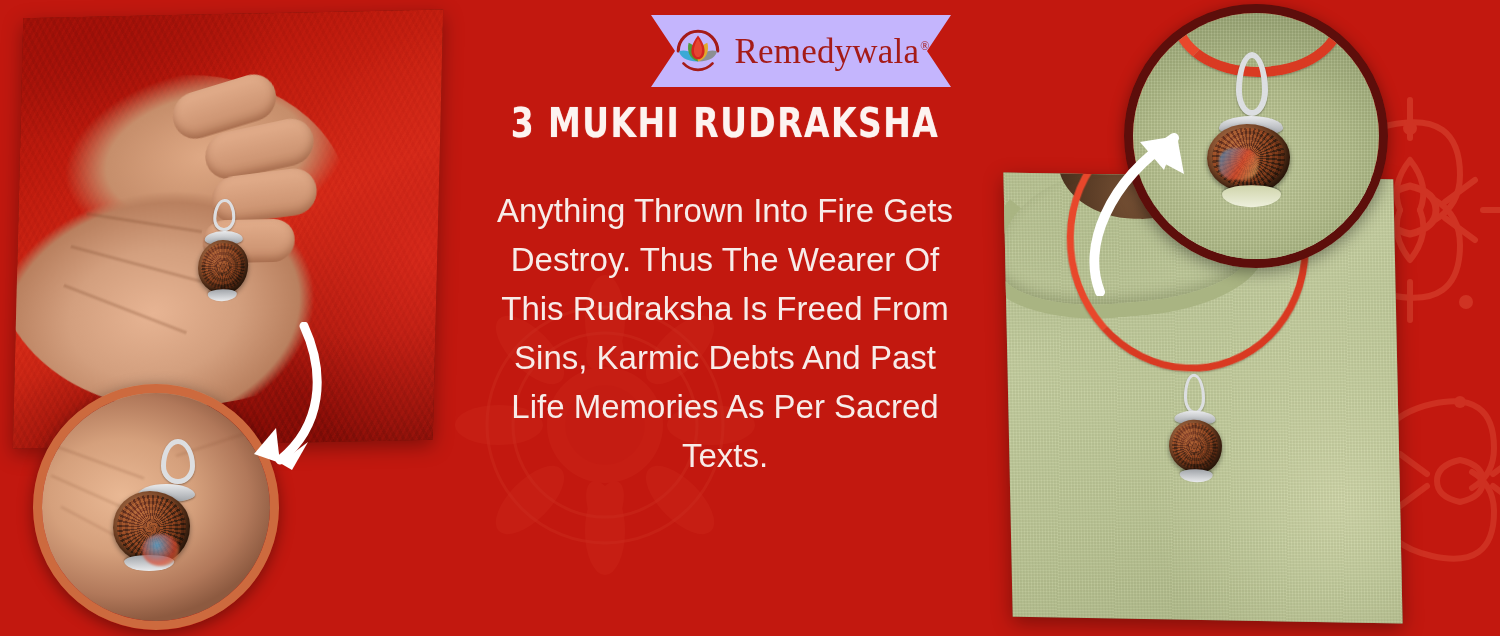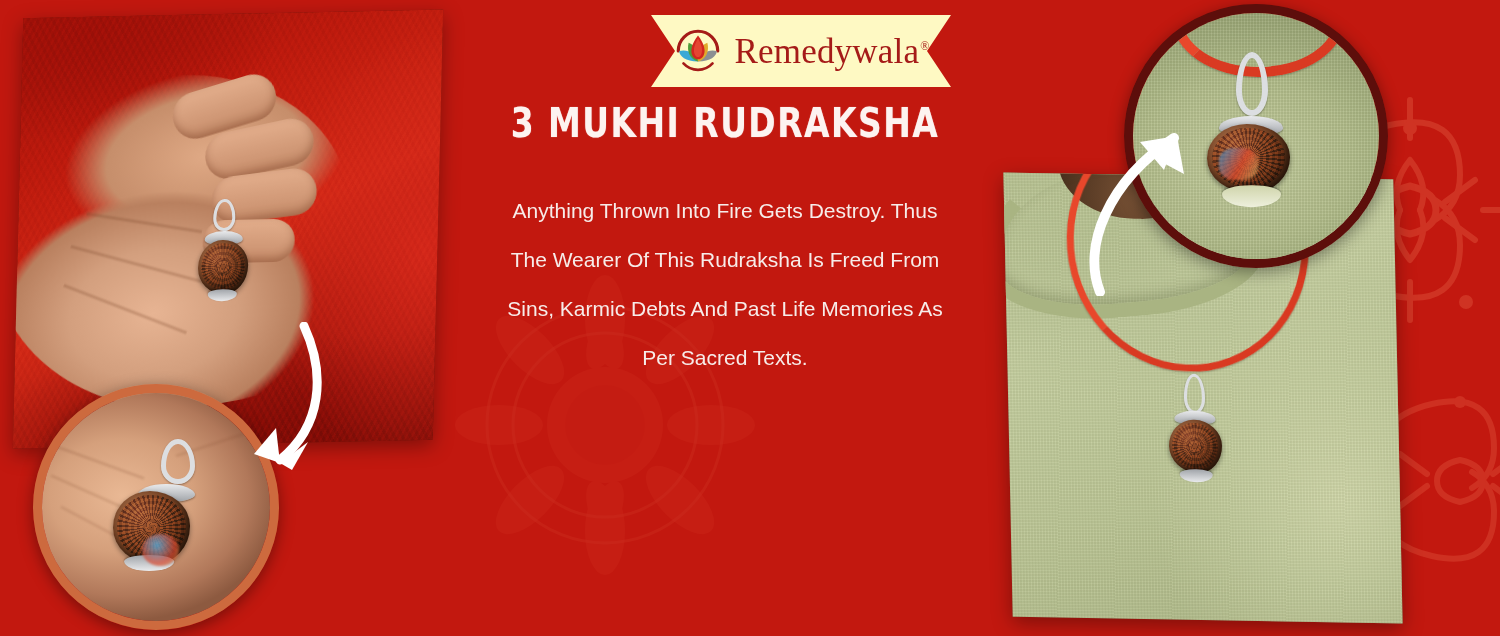--- a/index.html
+++ b/index.html
@@ -18,21 +18,21 @@
   }
 
   
   .wm{ position:absolute; pointer-events:none; }
   .wm-right{ right:-60px; top:40px; width:300px; height:340px; opacity:.45; }
   .wm-right2{ right:-110px; top:330px; width:280px; height:300px; opacity:.40; }
   .wm-center{ left:455px; top:275px; width:300px; height:300px; opacity:.30; }
   .ribbon-inner{
     position:absolute; left:651px; top:15px;
     width:300px; height:72px;
-    background:#fef9c3;
+    background:#c4b5fd;
     clip-path:polygon(0 0, 100% 0, 92% 50%, 100% 100%, 0 100%, 8% 50%);
     display:flex; align-items:center; justify-content:center; gap:10px;
   }
   .logo-mark{ width:52px; height:52px; flex:0 0 52px; }
   .logo-word{
     font-family:"Liberation Serif", serif;
     font-size:35px; color:#a51b18; letter-spacing:.2px;
     position:relative; line-height:1; white-space:nowrap;
   }
   .logo-reg{
@@ -50,21 +50,21 @@
     font-size:34px; letter-spacing:1.5px;
     color:#fdf3f0;
     transform:scaleY(1.22) scaleX(.97);
     transform-origin:center top;
     text-shadow:0 0 1px rgba(255,255,255,.5);
     white-space:nowrap;
   }
   .body-text{
     margin-top:48px;
     font-family:"Liberation Sans", sans-serif;
-    font-size:21px; line-height:49px;
+    font-size:33px; line-height:49px;
     color:#f7ece9;
     padding:0 36px;
   }
 
   
   .photo{
     position:absolute; overflow:hidden;
     box-shadow:0 6px 20px rgba(0,0,0,.35);
     background:#6a1008;
   }

